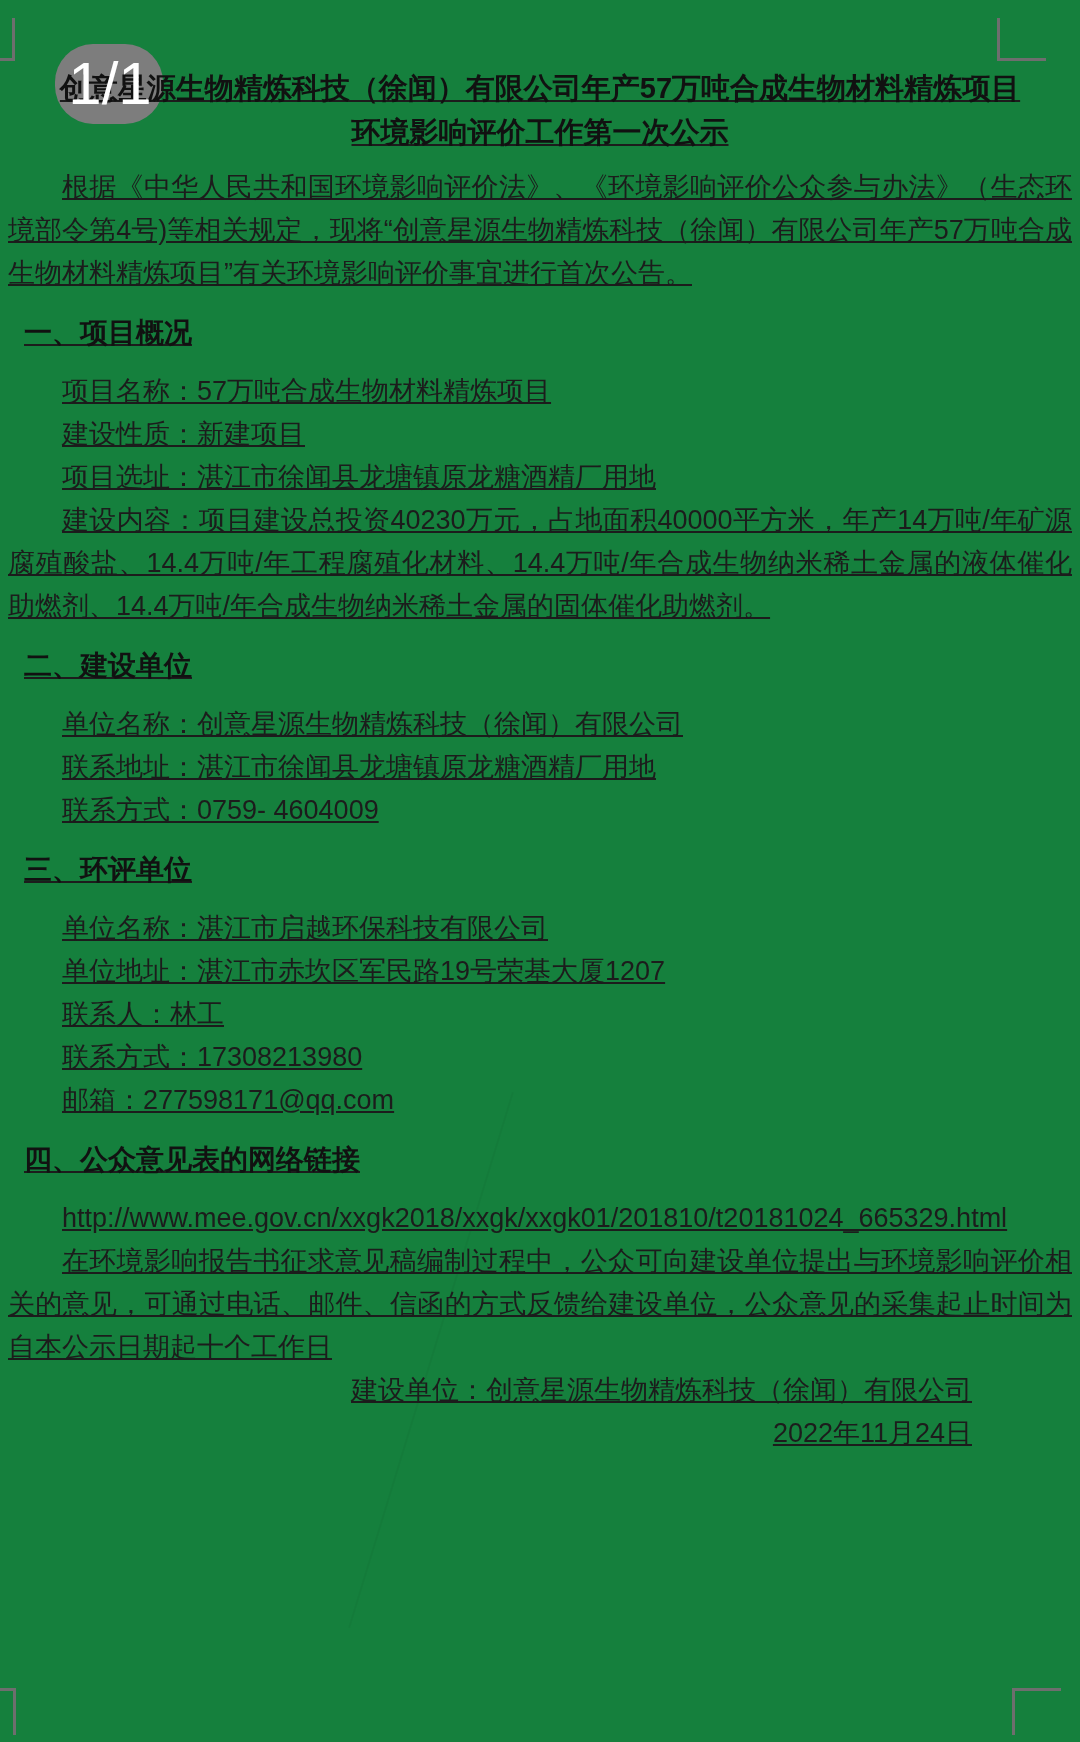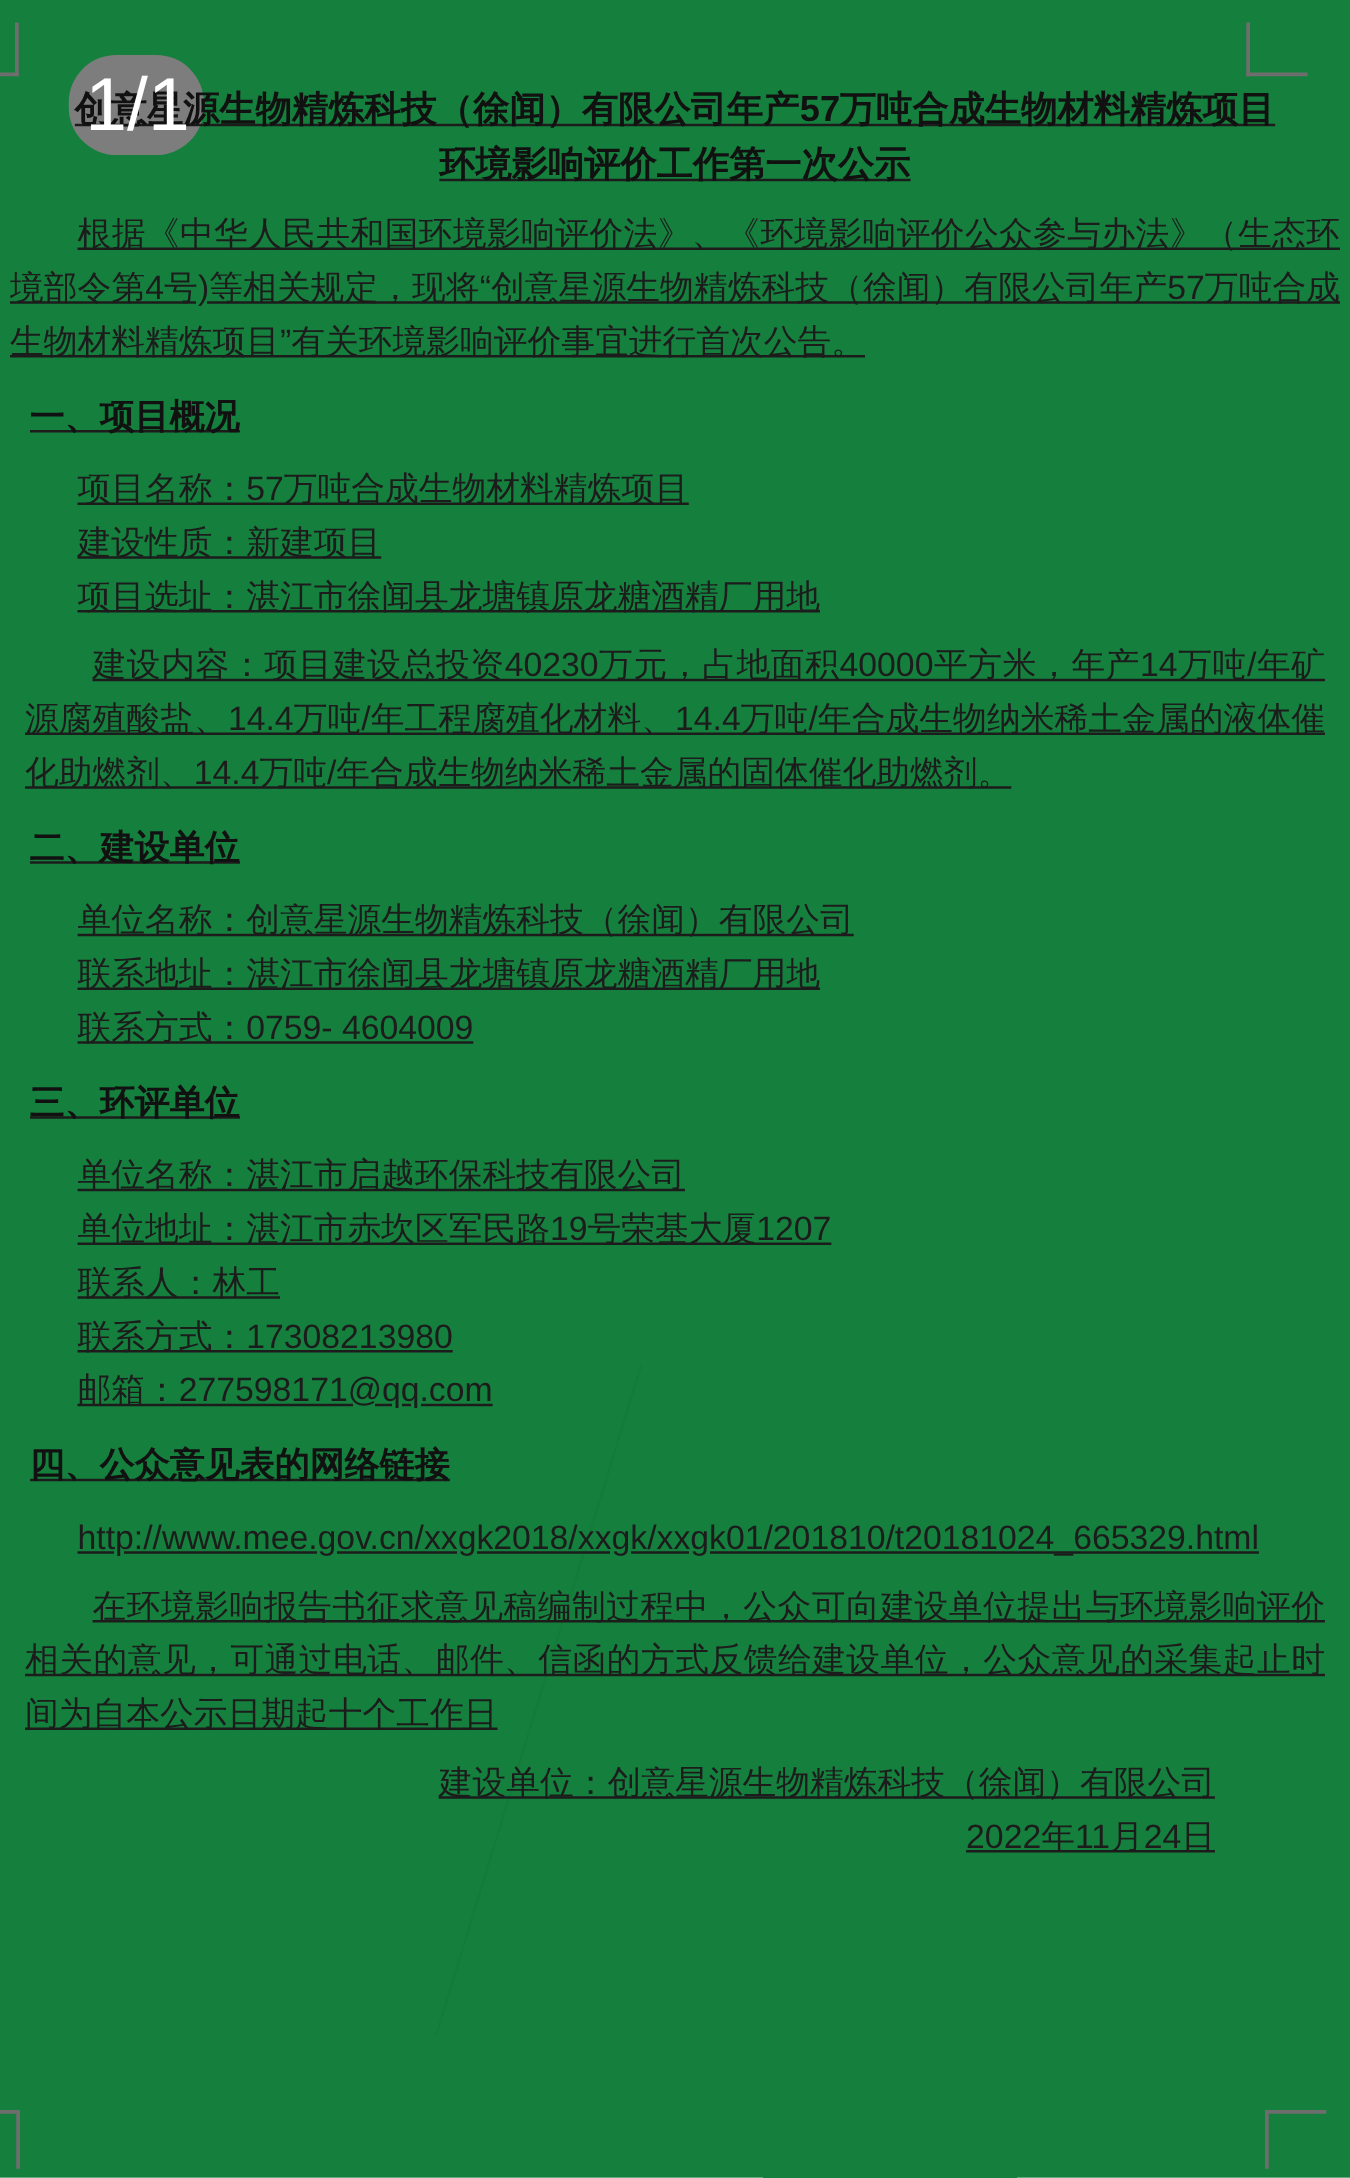--- a/index.html
+++ b/index.html
@@ -42,21 +42,21 @@
     padding:54px 8px 0 8px;
     font-size:27px;line-height:43px;
   }
   .title{
     text-align:center;font-weight:bold;font-size:29px;
     line-height:44px;color:#111;margin:12px;
   }
   .preamble{margin:8px 0 0 0;text-indent:2em;text-align:justify;}
   .heading{font-weight:bold;color:#111;margin:16px;font-size:28px;}
   .item{padding-left:2em;}
-  .body-par{margin:12px;text-indent:2em;text-align:justify;}
+  .body-par{margin:0;text-indent:2em;text-align:justify;}
   .link-line{padding-left:2em;word-break:break-all;}
   .footer{text-align:right;padding-right:100px;}
   
   .artifact{
     position:absolute;left:430px;top:1080px;width:2px;height:560px;
     background:rgba(0,0,0,0.035);transform:rotate(17deg);z-index:0;
   }
 </style>
 </head>
 <body>

